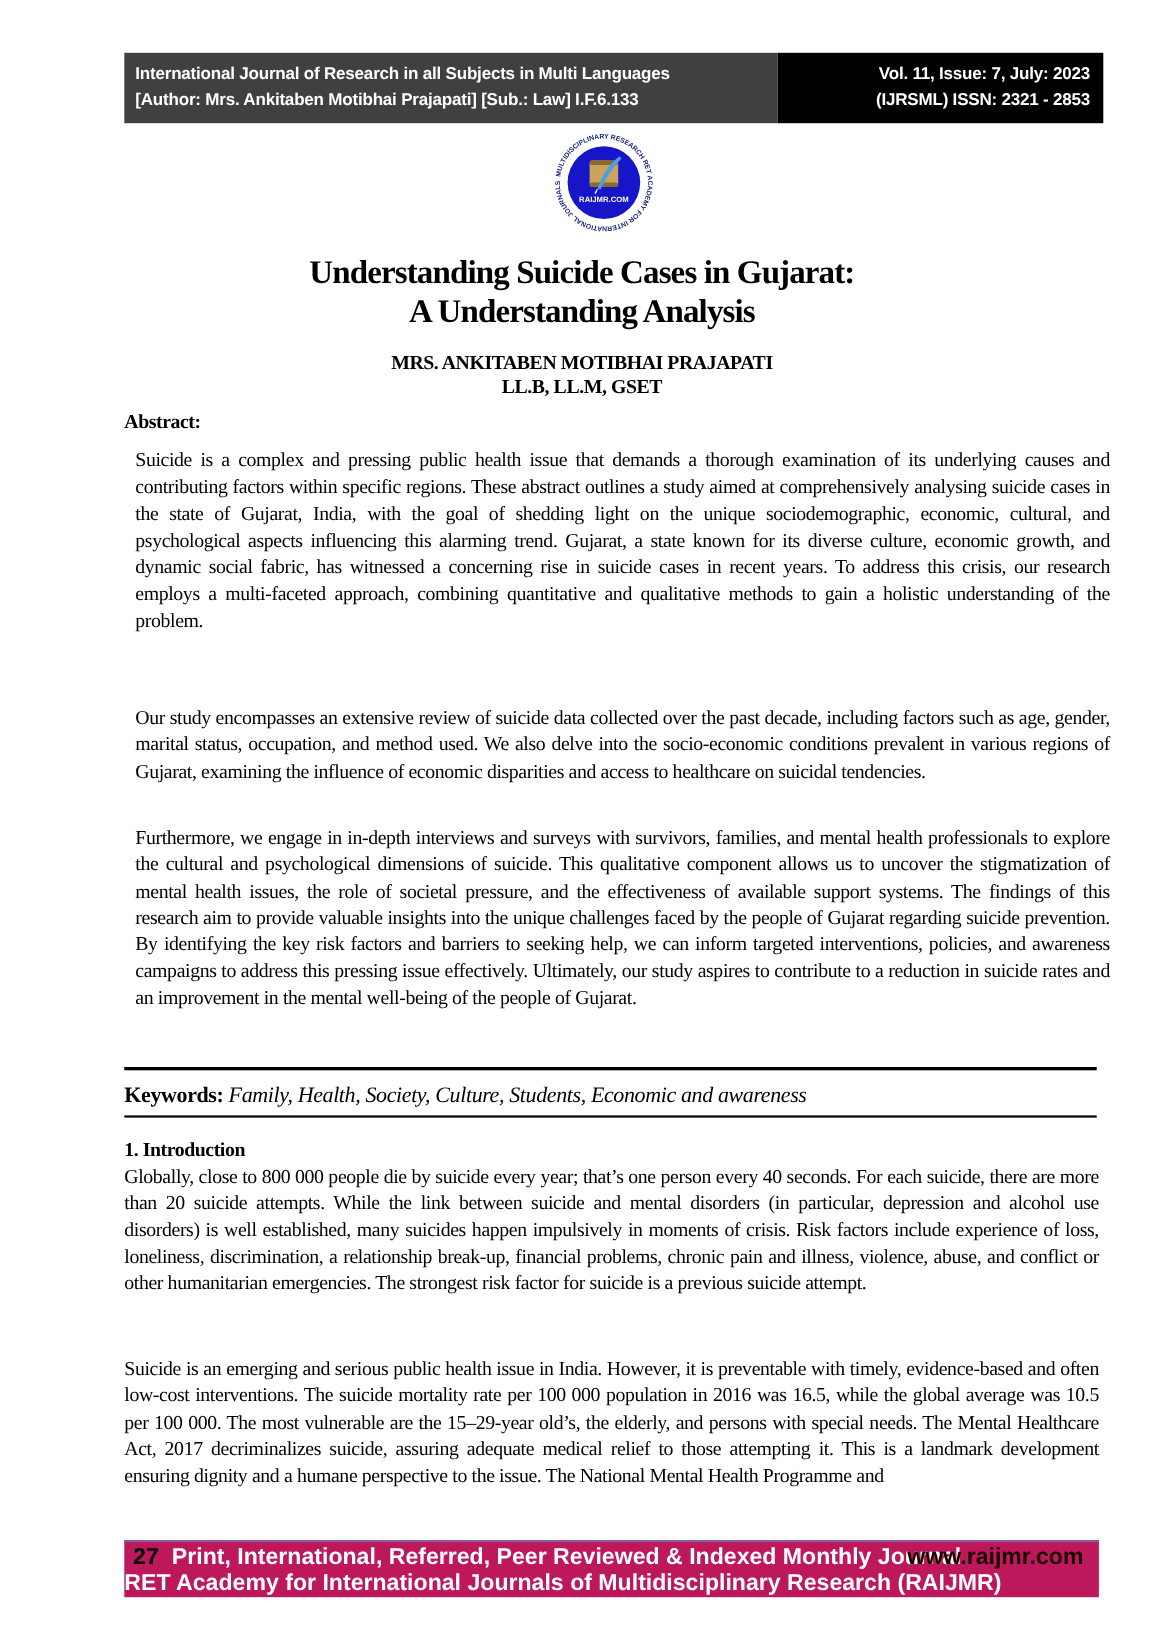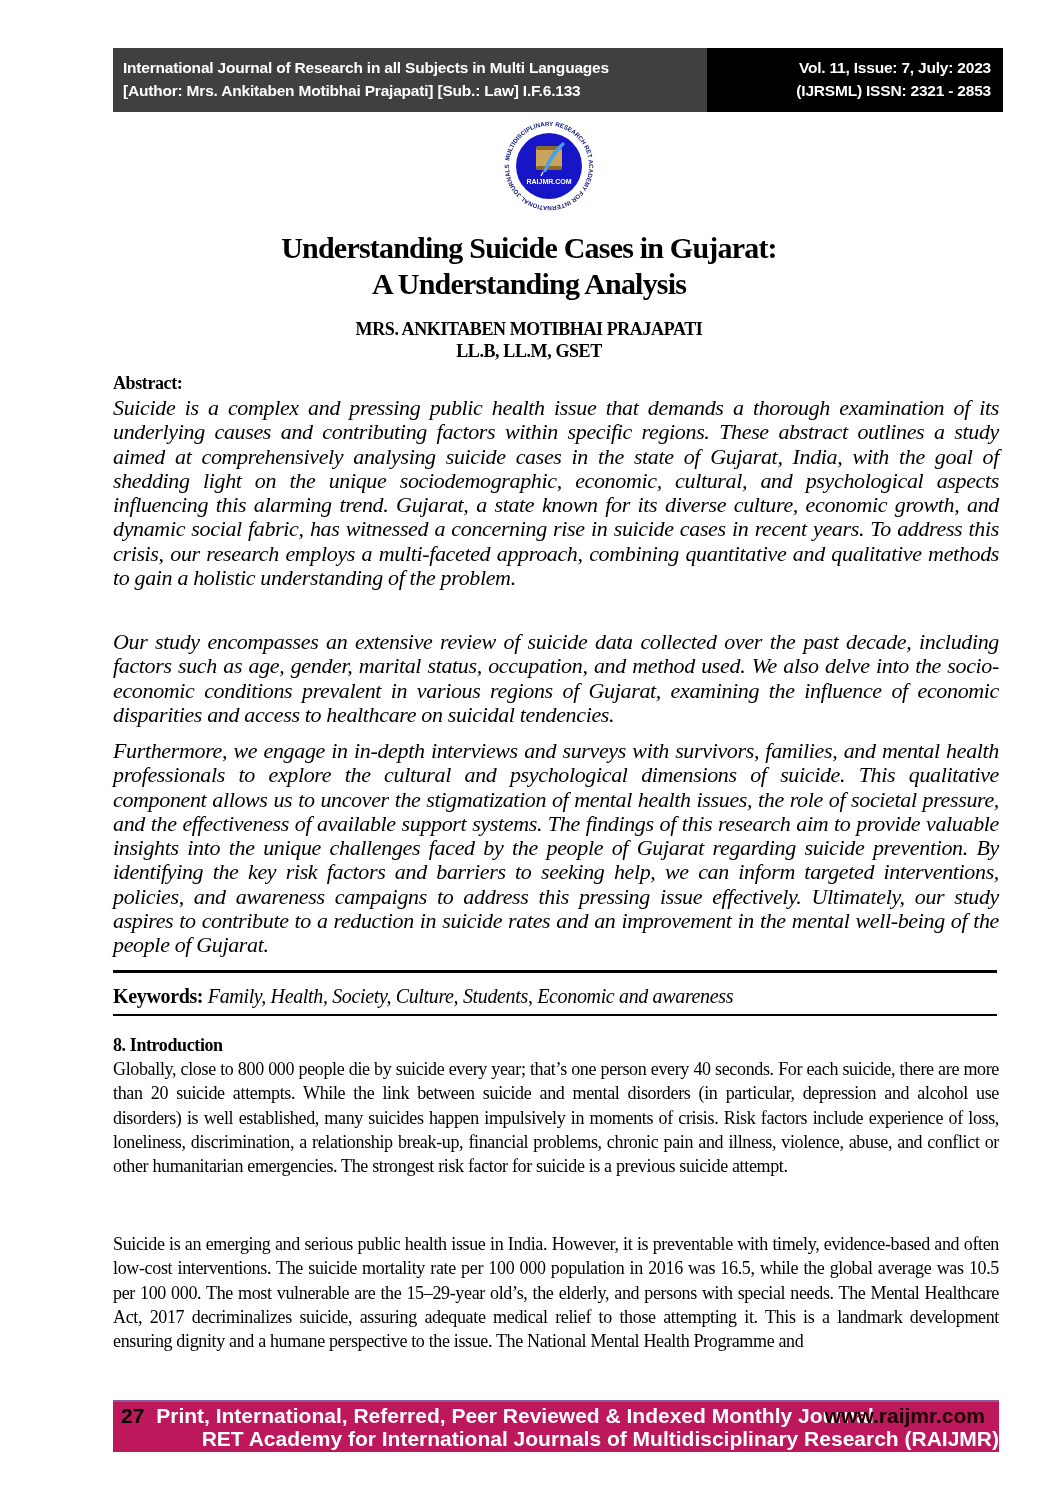--- a/index.html
+++ b/index.html
@@ -90,26 +90,25 @@
       width: 886px;
     }
     .abstract-heading {
       top: 372px;
       font-weight: bold;
       font-size: 18px;
       line-height: 22px;
       letter-spacing: -0.4px;
     }
     .abs-para {
-      font-style: italic;
-      font-size: 22px;
+      font-size: 18px;
       line-height: 24.3px;
       text-align: justify;
       letter-spacing: -0.35px;
-      margin: 0;
+      margin: 10px;
     }
     .abs1 { top: 396px; }
     .abs2 { top: 630px; }
     .abs3 { top: 739px; }
 
     .rule {
       position: absolute;
       left: 113px;
       width: 884px;
       background: #000;
@@ -171,21 +170,21 @@
       position: absolute;
       right: 0;
       top: 0;
       color: #1a0000;
     }
     .footer-row2 {
       position: absolute;
       left: 0;
       right: 0;
       top: 26px;
-      text-align: right;
+      text-align: left;
       line-height: 22px;
       white-space: nowrap;
     }
   </style>
 </head>
 <body>
 
 <div class="header">
   <div class="header-left">
     <div>International Journal of Research in all Subjects in Multi Languages</div>
@@ -231,21 +230,21 @@
 <p class="content abs-para abs2">Our study encompasses an extensive review of suicide data collected over the past decade, including factors such as age, gender, marital status, occupation, and method used. We also delve into the socio-economic conditions prevalent in various regions of Gujarat, examining the influence of economic disparities and access to healthcare on suicidal tendencies.</p>
 <p class="content abs-para abs3">Furthermore, we engage in in-depth interviews and surveys with survivors, families, and mental health professionals to explore the cultural and psychological dimensions of suicide. This qualitative component allows us to uncover the stigmatization of mental health issues, the role of societal pressure, and the effectiveness of available support systems. The findings of this research aim to provide valuable insights into the unique challenges faced by the people of Gujarat regarding suicide prevention. By identifying the key risk factors and barriers to seeking help, we can inform targeted interventions, policies, and awareness campaigns to address this pressing issue effectively. Ultimately, our study aspires to contribute to a reduction in suicide rates and an improvement in the mental well-being of the people of Gujarat.</p>
 
 <div class="rule rule1"></div>
 <div class="content keywords">
   <span class="kw-label">Keywords:</span>
   <span class="kw-values">Family, Health, Society, Culture, Students, Economic and awareness</span>
 </div>
 <div class="rule rule2"></div>
 
-<div class="content intro-heading">8. Introduction</div>
+<div class="content intro-heading">1. Introduction</div>
 <p class="content body-para intro1">Globally, close to 800 000 people die by suicide every year; that’s one person every 40 seconds. For each suicide, there are more than 20 suicide attempts. While the link between suicide and mental disorders (in particular, depression and alcohol use disorders) is well established, many suicides happen impulsively in moments of crisis. Risk factors include experience of loss, loneliness, discrimination, a relationship break-up, financial problems, chronic pain and illness, violence, abuse, and conflict or other humanitarian emergencies. The strongest risk factor for suicide is a previous suicide attempt.</p>
 <p class="content body-para intro2">Suicide is an emerging and serious public health issue in India. However, it is preventable with timely, evidence-based and often low-cost interventions. The suicide mortality rate per 100 000 population in 2016 was 16.5, while the global average was 10.5 per 100 000. The most vulnerable are the 15–29-year old’s, the elderly, and persons with special needs. The Mental Healthcare Act, 2017 decriminalizes suicide, assuring adequate medical relief to those attempting it.  This is a landmark development ensuring dignity and a humane perspective to the issue. The National Mental Health Programme and</p>
 
 <div class="footer">
   <div class="footer-row1">
     <span class="page-num">27</span>
     <span>Print, International, Referred, Peer Reviewed &amp; Indexed Monthly Journal</span>
     <span class="footer-url">www.raijmr.com</span>
   </div>
   <div class="footer-row2">RET Academy for International Journals of Multidisciplinary Research (RAIJMR)</div>

